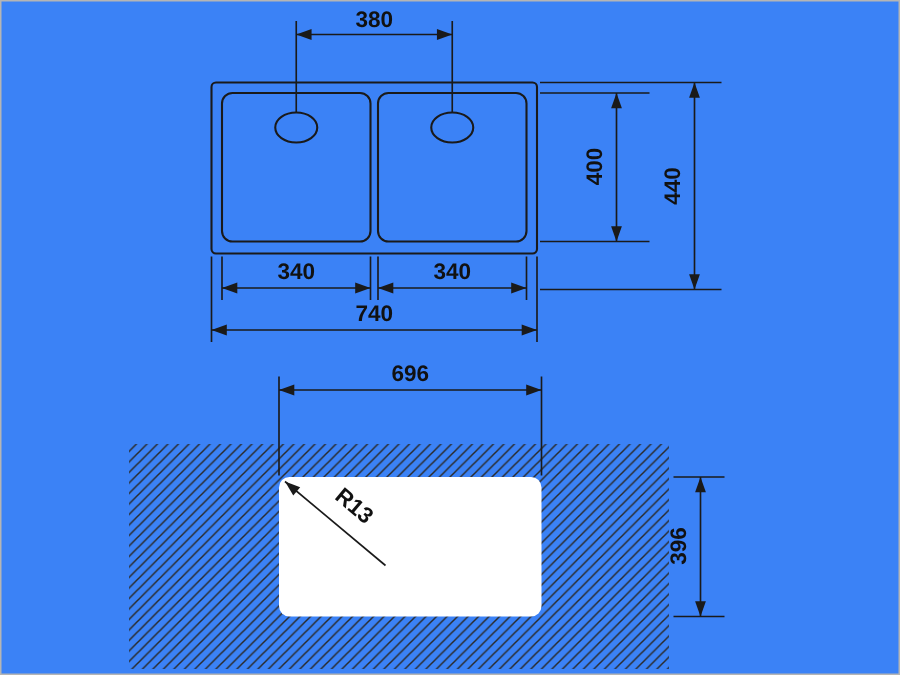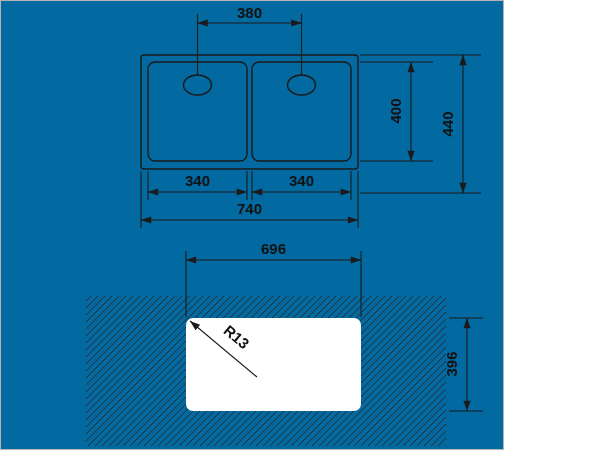--- a/index.html
+++ b/index.html
@@ -1,18 +1,18 @@
 <!DOCTYPE html>
 <html><head>
 <meta charset="utf-8">
 <style>
   html,body{margin:0;padding:0;background:#ffffff;}
   .frame{
-    width:504px;height:450px;box-sizing:border-box;
-    border:1px solid #b5b5b5;background:#0369a1;
+    width:600px;height:450px;box-sizing:border-box;
+    border:1px solid #b5b5b5;background:#3b82f6;
     font-family:"Liberation Sans", sans-serif;
     position:relative;overflow:hidden;
   }
   svg{display:block;}
   .outline{fill:none;stroke:#1a1a1a;stroke-width:1.4;}
   .dim line{stroke:#1a1a1a;stroke-width:1.1;fill:none;}
   .dim text, text.dimtxt{
     font-family:"Liberation Sans", sans-serif;
     font-size:15px;font-weight:bold;fill:#111;
   }

